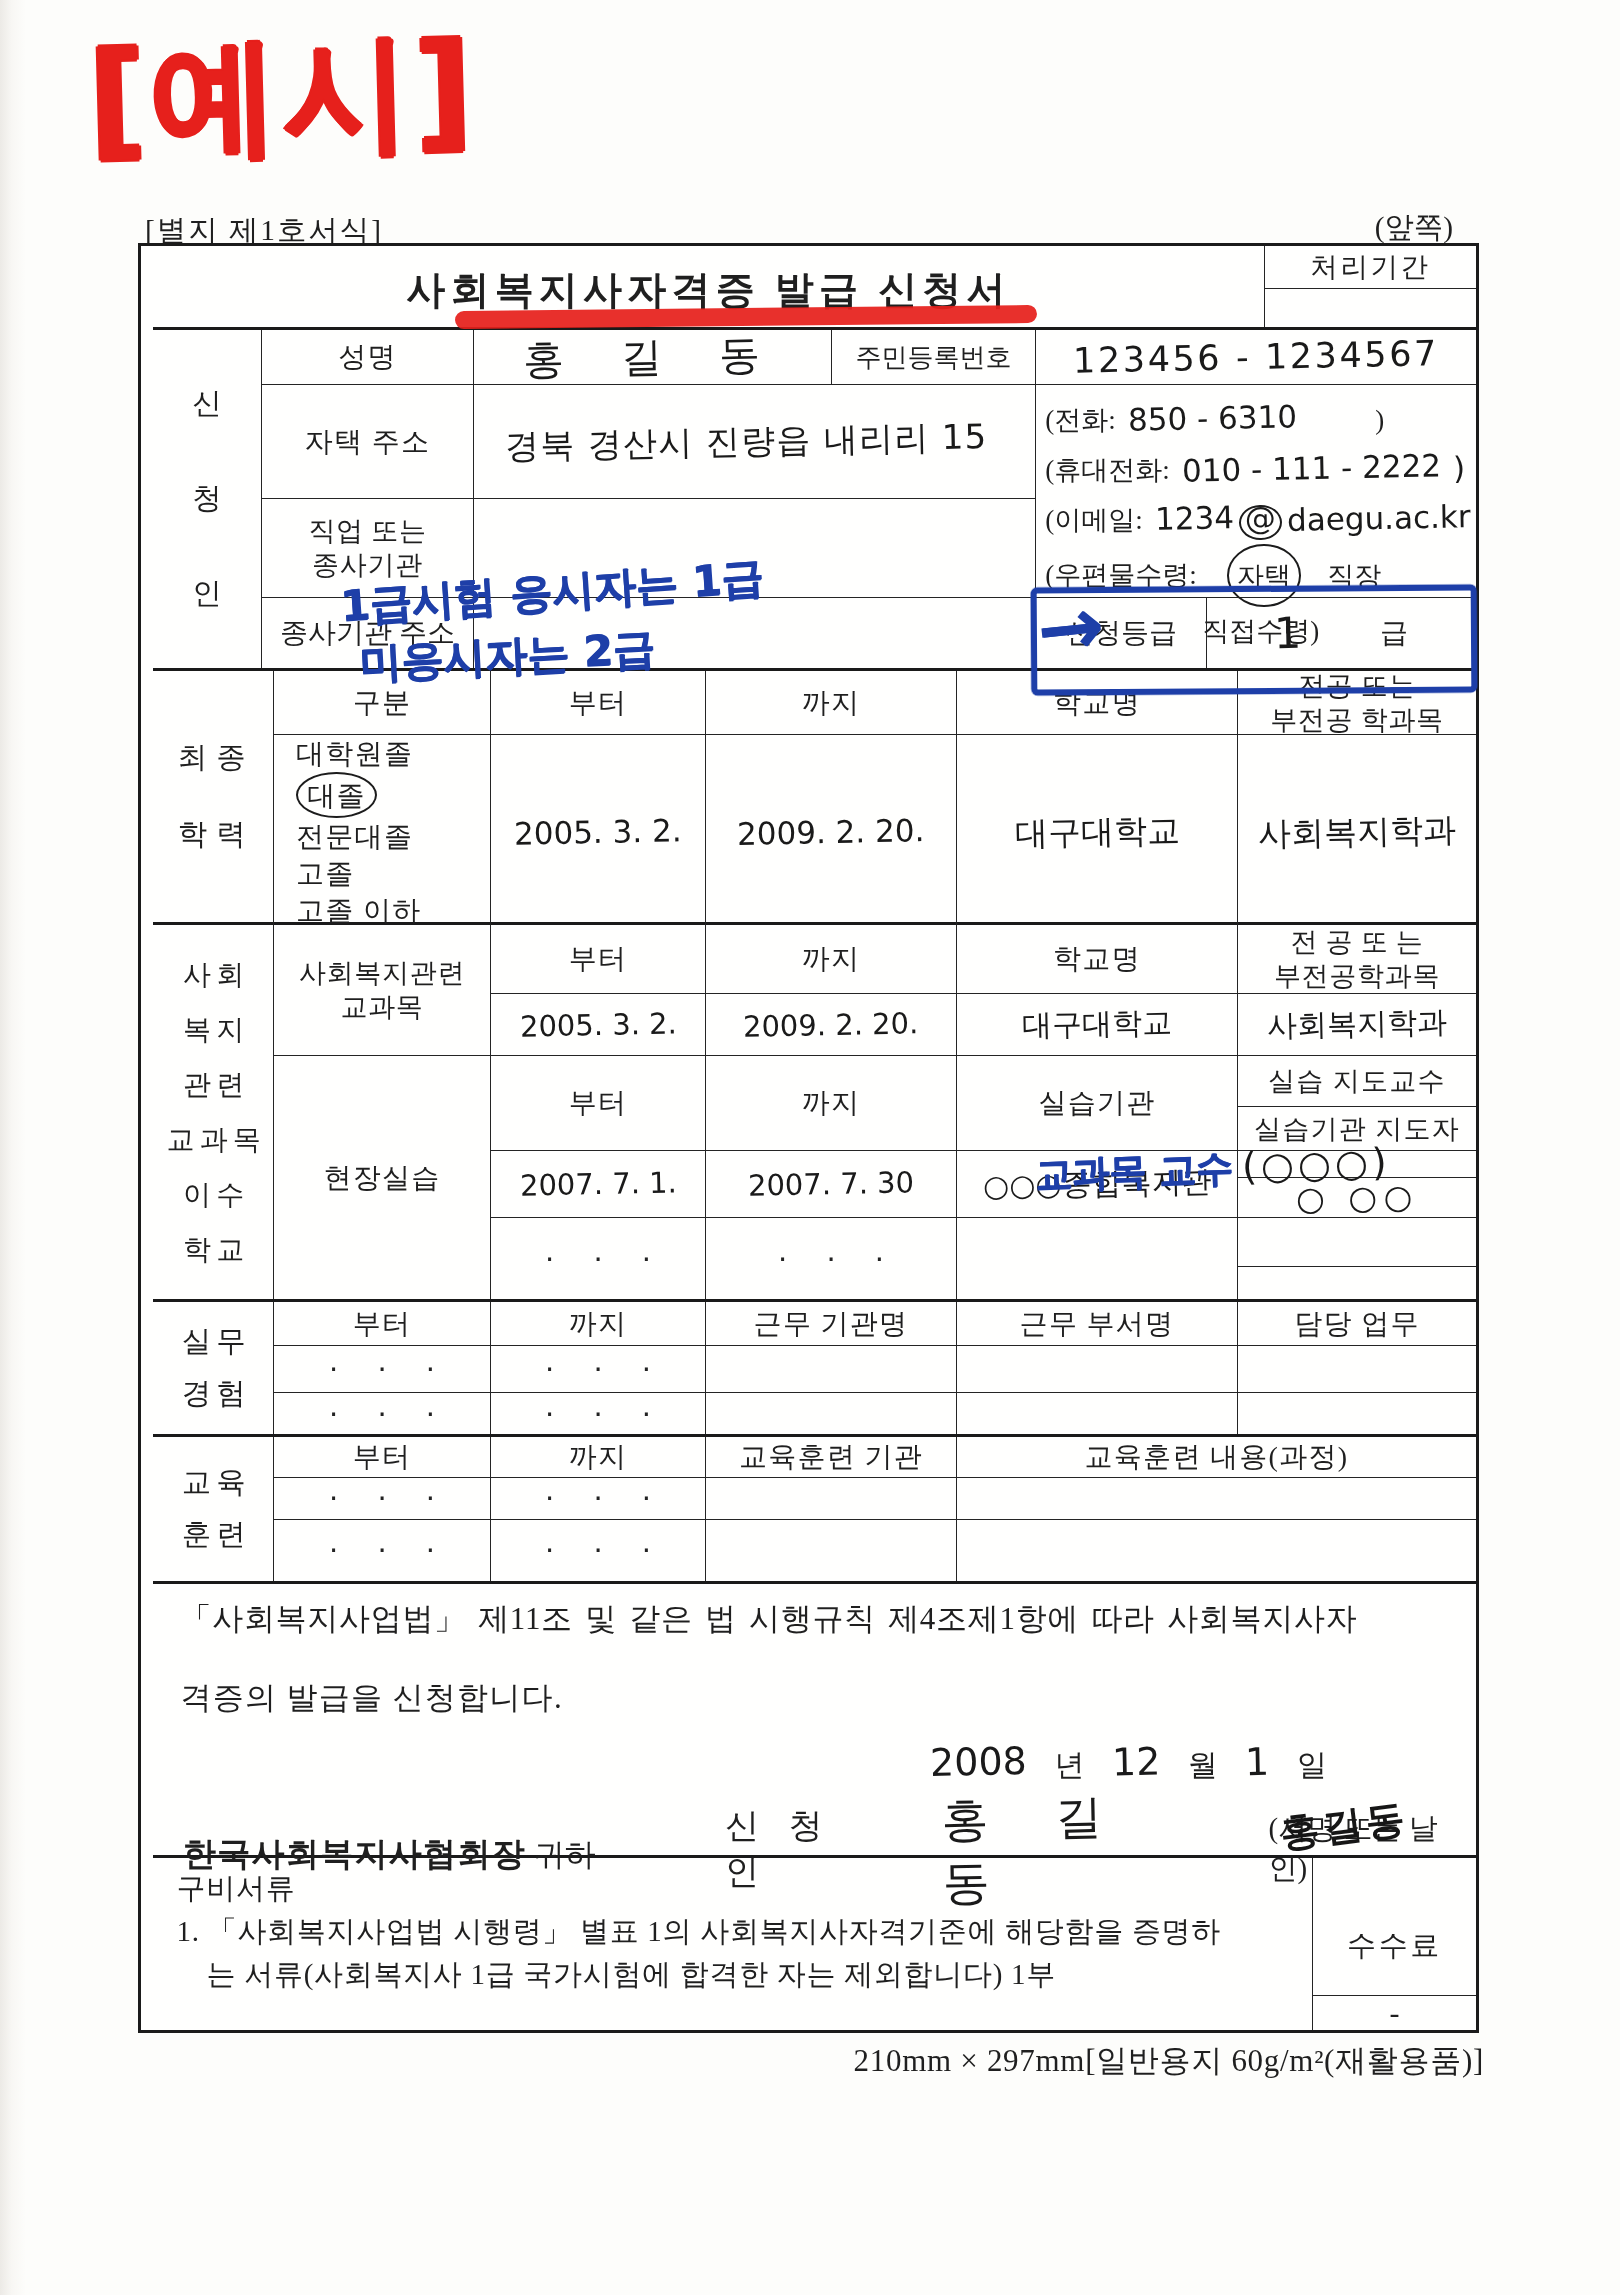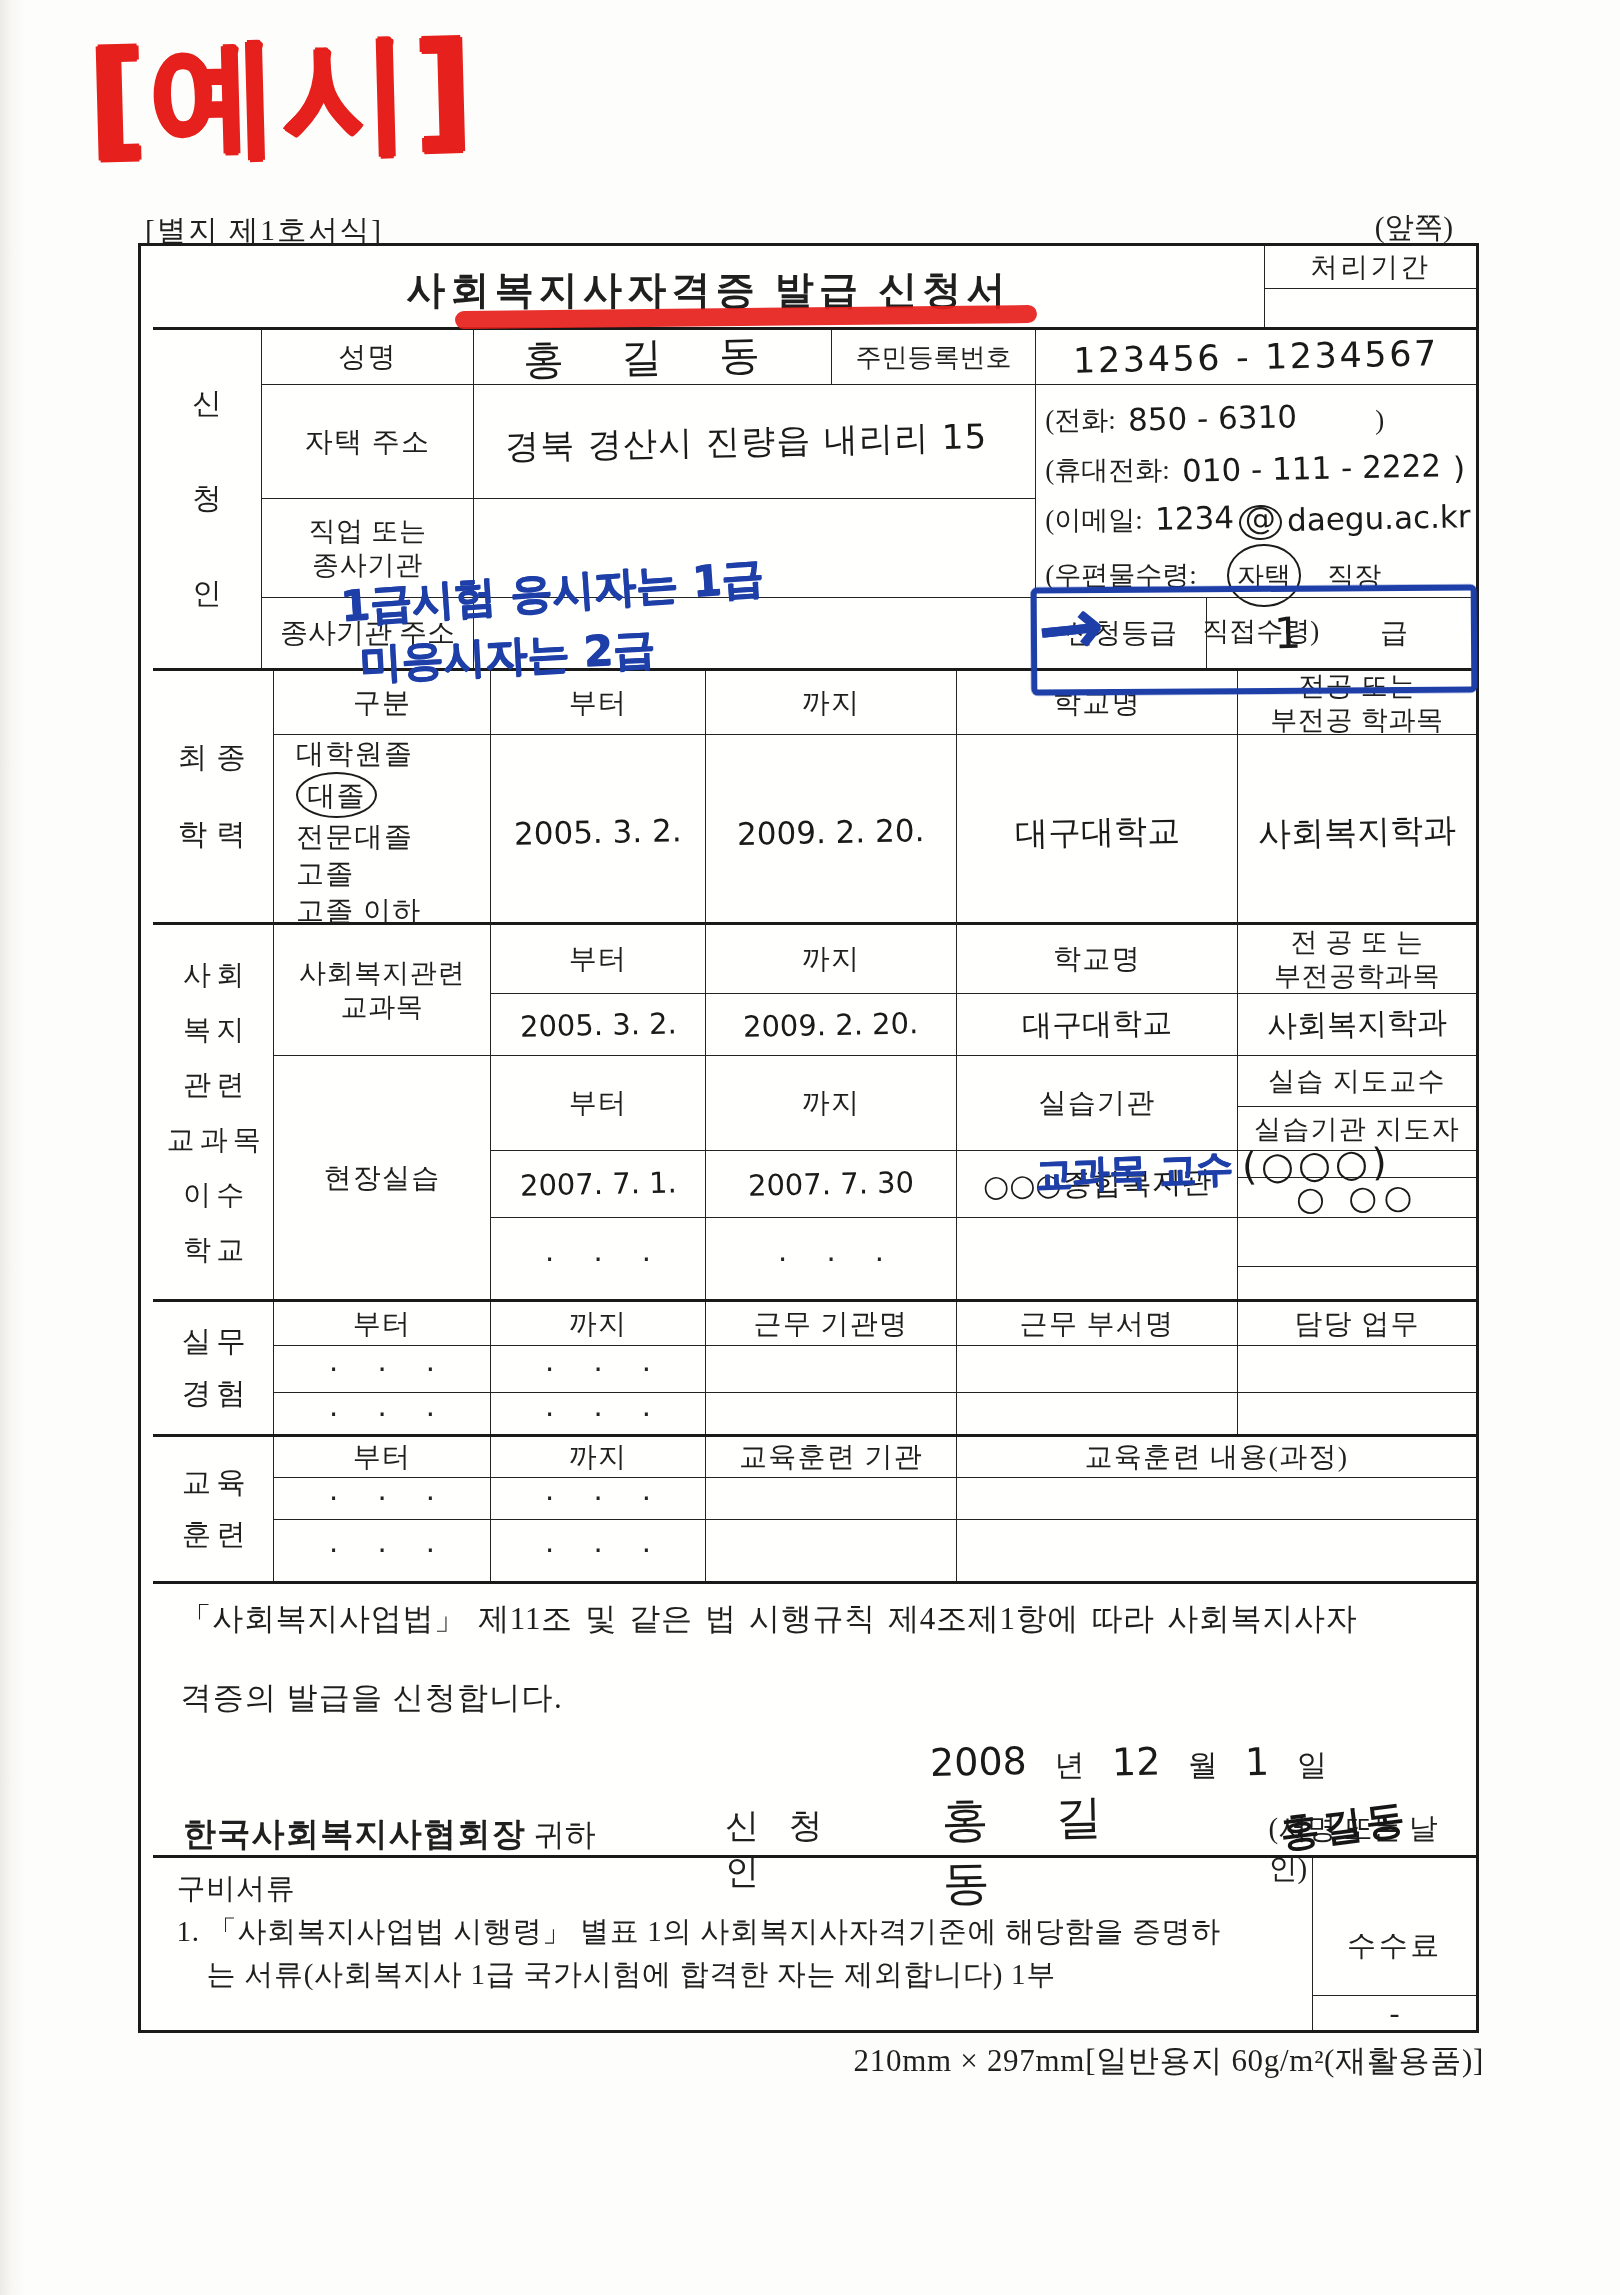--- a/index.html
+++ b/index.html
@@ -63,21 +63,21 @@
   .decl-line1{position:absolute;left:27.5px;right:10.5px;top:14.4px;word-spacing:3.9px;letter-spacing:0.7px;}
   .decl-line2{position:absolute;left:27.5px;top:93px;letter-spacing:1.3px;}
   .date-row{position:absolute;right:149px;top:156px;display:flex;align-items:baseline;gap:27.5px;font-size:30px;}
   .date-row .hw{font-size:38px;}
   .sig-row{position:absolute;left:572px;top:202px;display:flex;align-items:center;}
   .sig-label{font-size:34px;letter-spacing:10.5px;}
   .sig-name{font-size:47px;letter-spacing:26px;margin-left:46px;}
   .sig-note{font-size:29px;margin-left:26px;position:relative;}
   .sig-scribble{position:absolute;left:11.8px;top:-9.2px;font-size:39px;letter-spacing:3.9px;
     transform:rotate(-7deg);font-family:"DejaVu Sans",sans-serif;color:#161616;font-weight:bold;}
-  .recipient{position:absolute;left:30px;top:228px;font-size:31px;}
+  .recipient{position:absolute;left:30px;top:248px;font-size:31px;}
   .recipient b{font-size:33px;letter-spacing:1.3px;}
   
   .b-docs{height:177px;}
   .docs-left{flex:1;padding:9.2px 5.2px 5.2px 23.6px;font-size:29px;line-height:43px;box-sizing:border-box;}
   .docs-left .di{letter-spacing:0.7px;}
   .docs-left .di2{padding-left:30px;}
   .fee-col{width:164px;}
   .fee-head{height:99px;border-bottom:1.3px solid #242424;font-size:29px;letter-spacing:2.6px;margin-top:39px;}
   .fee-val{flex:1;font-size:30px;}
   

